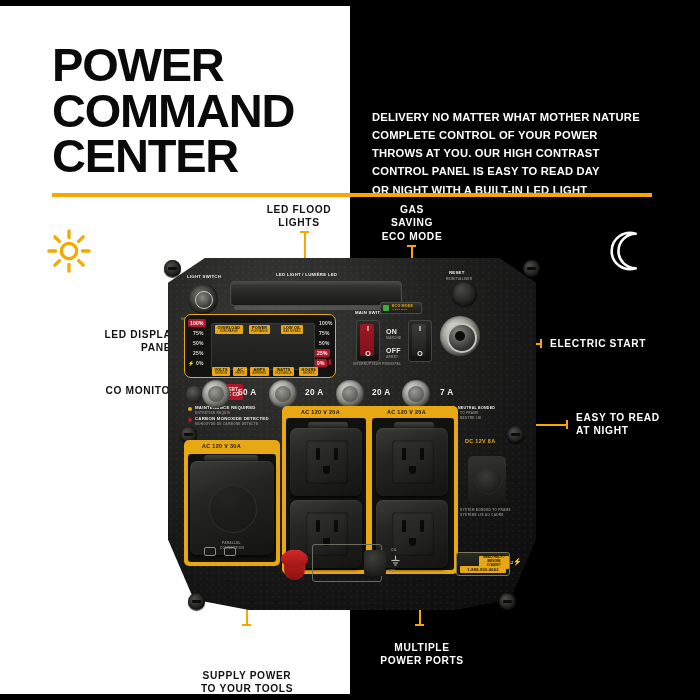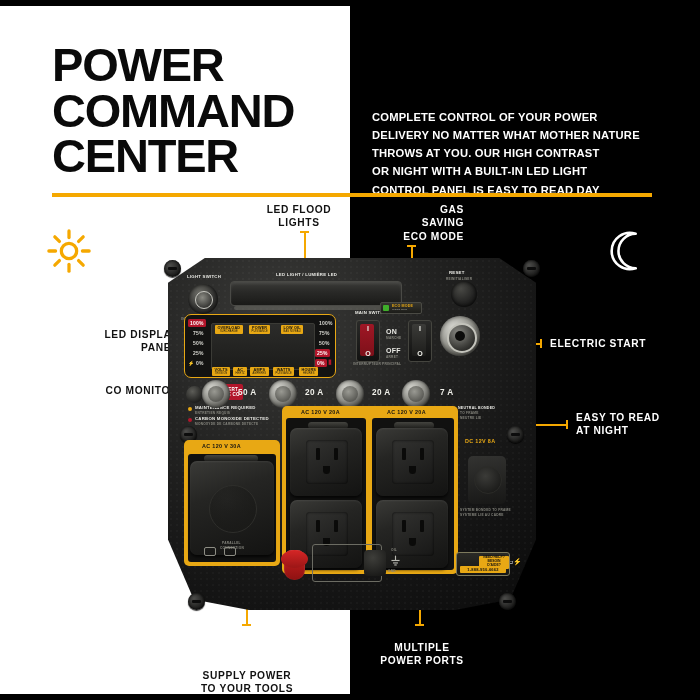--- a/index.html
+++ b/index.html
@@ -204,25 +204,25 @@
   <div class="half-white"></div>
   <div class="half-black"></div>
 
   <div class="headline">
     <div>POWER</div>
     <div>COMMAND</div>
     <div>CENTER</div>
   </div>
 
   <div class="bodycopy">
+    <div>DELIVERY NO MATTER WHAT MOTHER NATURE</div>
     <div>COMPLETE CONTROL OF YOUR POWER</div>
-    <div>DELIVERY NO MATTER WHAT MOTHER NATURE</div>
     <div>THROWS AT YOU. OUR HIGH CONTRAST</div>
+    <div>CONTROL PANEL IS EASY TO READ DAY</div>
     <div>OR NIGHT WITH A BUILT-IN LED LIGHT</div>
-    <div>CONTROL PANEL IS EASY TO READ DAY</div>
   </div>
 
   <div class="rule"></div>
 
   <svg class="sun" viewBox="0 0 48 48">
     <circle cx="24" cy="24" r="8" fill="none" stroke="#F5A800" stroke-width="3.4"></circle>
     <g stroke="#F5A800" stroke-width="3.4" stroke-linecap="round">
       <line x1="24" y1="3" x2="24" y2="10"></line>
         <line x1="24" y1="38" x2="24" y2="45"></line>
       <line x1="3" y1="24" x2="10" y2="24"></line>
@@ -239,21 +239,21 @@
   </svg>
 
   <div class="lbl dark c" style="left:244px;top:203px;width:110px;">
     <div>LED FLOOD</div>
     <div>LIGHTS</div>
   </div>
   <div class="ln lnv" style="left:304px;top:231px;height:50px;"></div>
   <div class="cap-v" style="left:300px;top:231px;"></div>
   <div class="dot" style="left:301.5px;top:278px;"></div>
 
-  <div class="lbl light c" style="left:360px;top:203px;width:104px;text-align:right;">
+  <div class="lbl light c" style="left:360px;top:203px;width:104px;">
     <div>GAS</div>
     <div>SAVING</div>
     <div>ECO MODE</div>
   </div>
   <div class="ln lnv" style="left:411px;top:245px;height:59px;"></div>
   <div class="cap-v" style="left:407px;top:245px;"></div>
   <div class="dot" style="left:408.5px;top:300px;"></div>
 
   <div class="lbl dark r" style="left:38px;top:328px;width:140px;">
     <div>LED DISPLAY</div>

